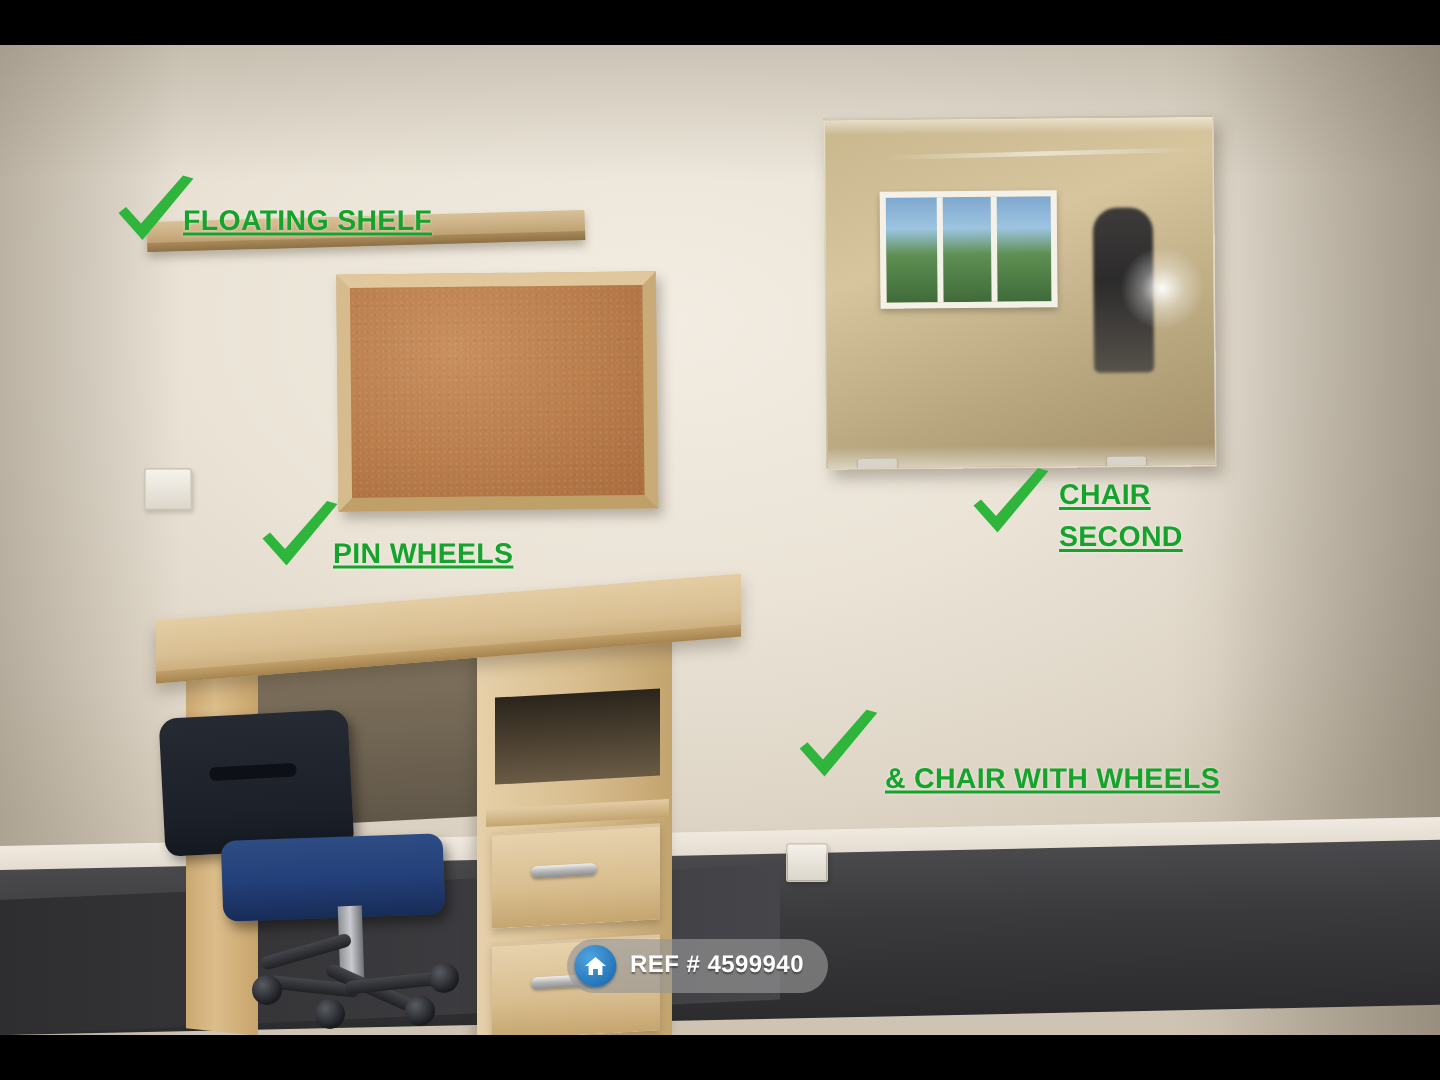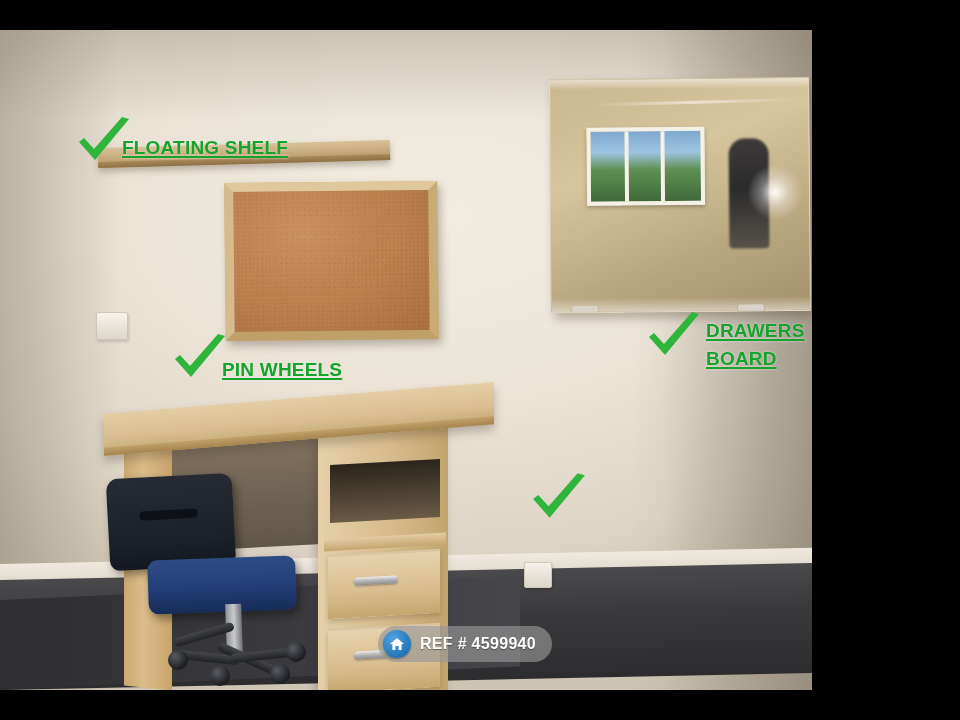--- a/index.html
+++ b/index.html
@@ -17,21 +17,21 @@
     position: relative;
     width: 960px;
     height: 720px;
     background: #000000;
   }
   
   #photo {
     position: absolute;
     left: 0;
     top: 30px;
-    width: 812px;
+    width: 960px;
     height: 660px;
     overflow: hidden;
     background: #e9e2d6;
   }
   
   .wall {
     position: absolute;
     left: 0; top: 0;
     width: 960px; height: 660px;
     background:
@@ -478,28 +478,29 @@
         <path d="M3 26 L19 44 L53 3 L46 1 L18 33 L8 22 Z" fill="#2fb53b"></path>
       </svg>
     </div>
     <div class="callout" style="left:222px; top:328px;">PIN WHEELS</div>
 
     <div class="tick" style="left:646px; top:281px;">
       <svg width="56" height="50" viewBox="0 0 56 50" aria-hidden="true">
         <path d="M3 26 L19 44 L53 3 L46 1 L18 33 L8 22 Z" fill="#2fb53b"></path>
       </svg>
     </div>
-    <div class="callout" style="left:706px; top:289px;">DRAWERS</div>
-    <div class="callout" style="left:706px; top:317px;">BOARD</div>
+    <div class="callout" style="left:706px; top:289px;">CHAIR</div>
+    <div class="callout" style="left:706px; top:317px;">SECOND</div>
 
     <div class="tick" style="left:530px; top:442px;">
       <svg width="58" height="52" viewBox="0 0 56 50" aria-hidden="true">
         <path d="M3 26 L19 44 L53 3 L46 1 L18 33 L8 22 Z" fill="#2fb53b"></path>
       </svg>
     </div>
+    <div class="callout" style="left:590px; top:478px;">&amp; CHAIR WITH WHEELS</div>
 
     <div id="ref-badge">
       <span class="badge-icon">
         <svg width="16" height="16" viewBox="0 0 16 16" aria-hidden="true">
           <path d="M8 2 L15 8 L12.6 8 L12.6 14 L9.6 14 L9.6 10 L6.4 10 L6.4 14 L3.4 14 L3.4 8 L1 8 Z" fill="#ffffff"></path>
         </svg>
       </span>
       <span class="badge-text">REF # 4599940</span>
     </div>
 

